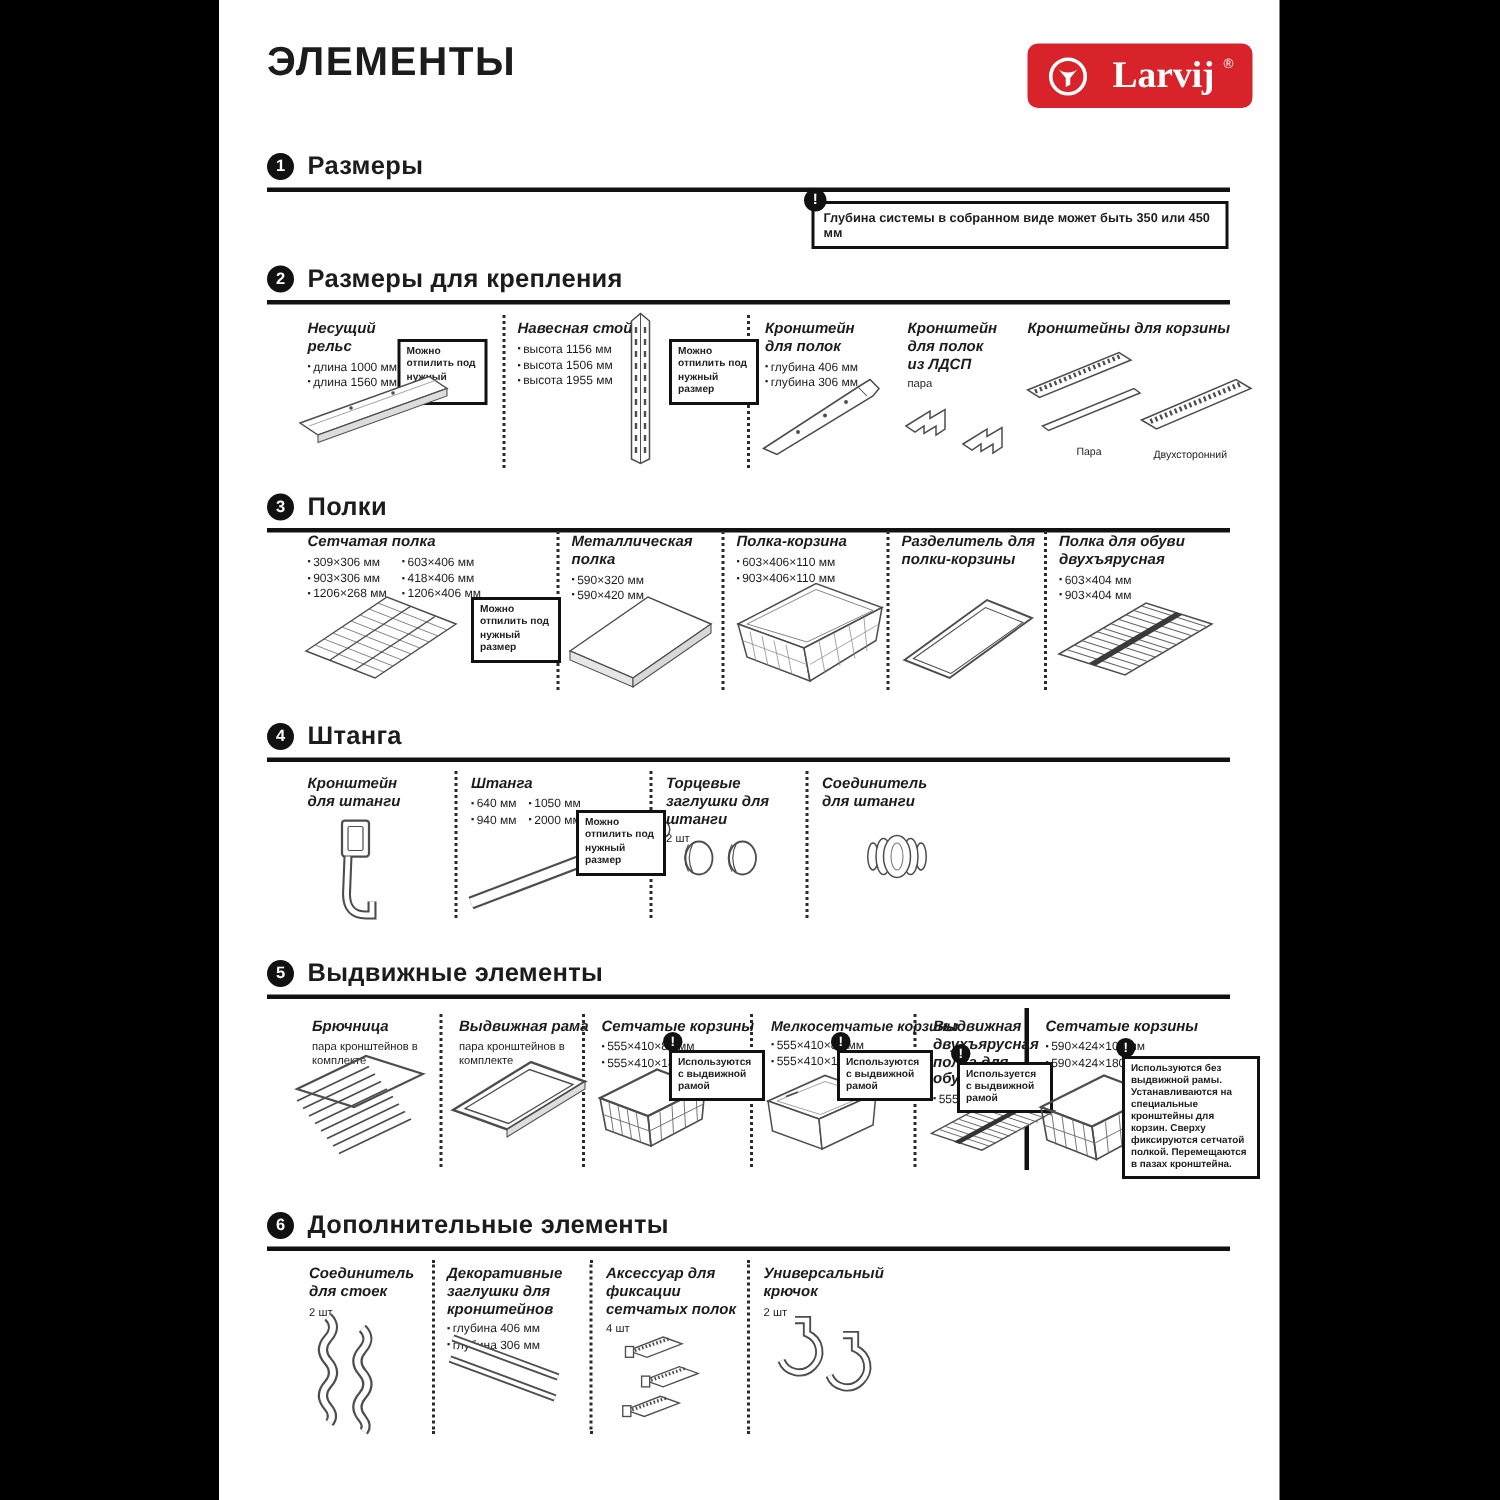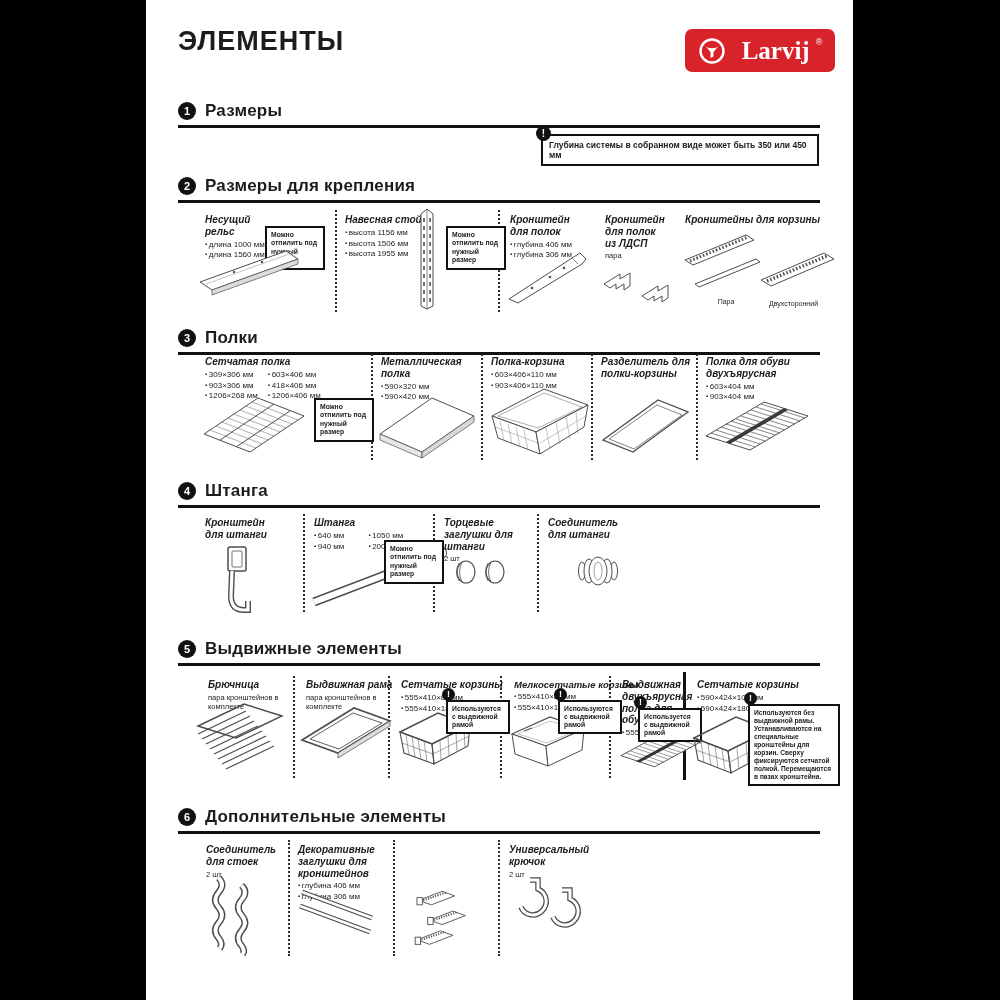--- a/index.html
+++ b/index.html
@@ -271,21 +271,21 @@
   </div>
   <svg class="ill" style="left:72px;top:544px" width="40" height="80" viewBox="0 0 40 80">
     <rect x="10" y="3" width="18" height="24" rx="2" fill="#fff" stroke="#4d4d4d" stroke-width="1.5"></rect>
     <rect x="14" y="7" width="10" height="16" rx="1" fill="#fff" stroke="#4d4d4d" stroke-width="0.8"></rect>
     <path d="M14,27 L13,52 Q13,66 26,66 L30,66 L30,57" fill="none" stroke="#4d4d4d" stroke-width="6"></path>
     <path d="M14,27 L13,52 Q13,66 26,66 L30,66 L30,57" fill="none" stroke="#fff" stroke-width="3.2"></path>
   </svg>
 
   <div class="col" style="left:168px;top:517px;width:115px">
     <div class="iname">Штанга</div>
-    <div class="speccols" style="gap:24px">
+    <div class="speccols" style="gap:8px">
       <div>
         <div class="spec">640 мм</div>
         <div class="spec">940 мм</div>
       </div>
       <div>
         <div class="spec">1050 мм</div>
         <div class="spec">2000 мм</div>
       </div>
     </div>
   </div>
@@ -488,20 +488,24 @@
     <div class="spec">глубина 406 мм</div>
     <div class="spec">глубина 306 мм</div>
   </div>
   <svg class="ill" style="left:150px;top:884px" width="82" height="58" viewBox="0 0 82 58">
     <line x1="6" y1="8" x2="76" y2="34" stroke="#4d4d4d" stroke-width="5"></line>
     <line x1="6" y1="8" x2="76" y2="34" stroke="#fff" stroke-width="2.6"></line>
     <line x1="4" y1="22" x2="74" y2="48" stroke="#4d4d4d" stroke-width="5"></line>
     <line x1="4" y1="22" x2="74" y2="48" stroke="#fff" stroke-width="2.6"></line>
   </svg>
 
+  <div class="col" style="left:258px;top:844px;width:92px">
+    <div class="iname" style="width:88px">Аксессуар для фиксации сетчатых полок</div>
+    <div class="isub">4 шт</div>
+  </div>
   <svg class="ill" style="left:262px;top:886px" width="70" height="70" viewBox="0 0 70 78">
     <polygon points="8,16 34,6 48,11 22,21" fill="#fff" stroke="#4d4d4d"></polygon>
     <line x1="13" y1="16" x2="39" y2="7" stroke="#4d4d4d" stroke-width="2.4" stroke-dasharray="1.2,1.6"></line>
     <rect x="6" y="13" width="6" height="8" fill="#fff" stroke="#4d4d4d"></rect>
     <polygon points="20,38 46,28 60,33 34,43" fill="#fff" stroke="#4d4d4d"></polygon>
     <line x1="25" y1="38" x2="51" y2="29" stroke="#4d4d4d" stroke-width="2.4" stroke-dasharray="1.2,1.6"></line>
     <rect x="18" y="35" width="6" height="8" fill="#fff" stroke="#4d4d4d"></rect>
     <polygon points="6,60 32,50 46,55 20,65" fill="#fff" stroke="#4d4d4d"></polygon>
     <line x1="11" y1="60" x2="37" y2="51" stroke="#4d4d4d" stroke-width="2.4" stroke-dasharray="1.2,1.6"></line>
     <rect x="4" y="57" width="6" height="8" fill="#fff" stroke="#4d4d4d"></rect>

